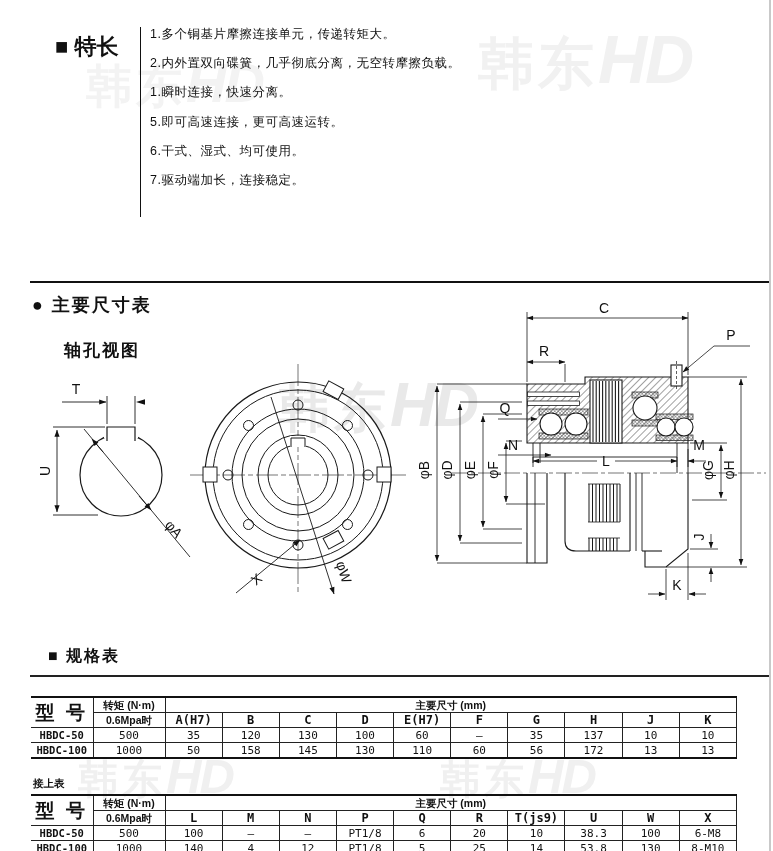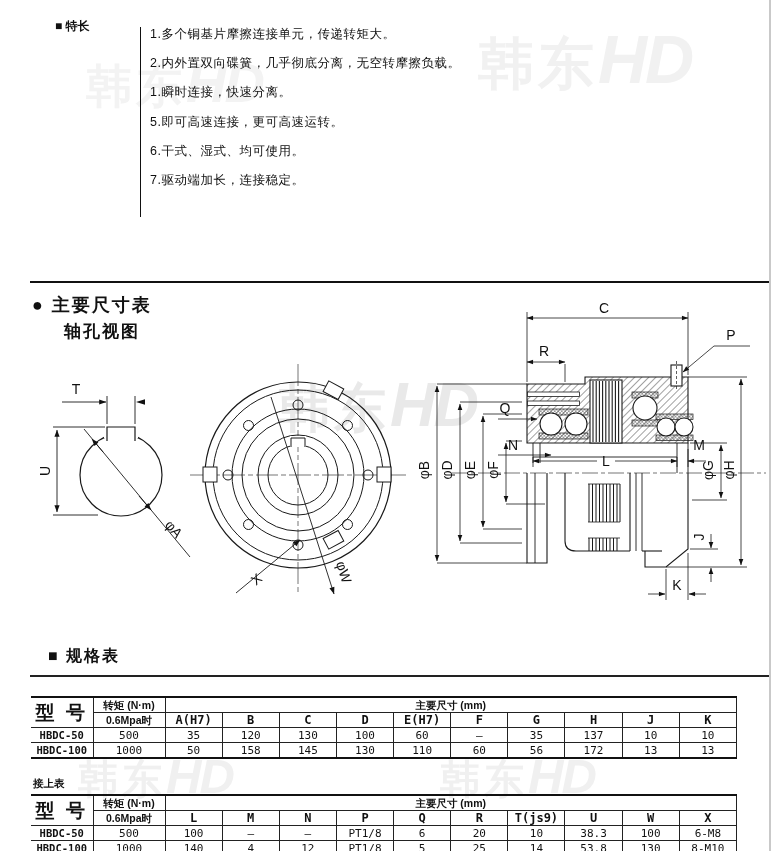--- a/index.html
+++ b/index.html
@@ -4,28 +4,28 @@
 <style>
   html,body{margin:0;padding:0;background:#ffffff;}
   #page{position:relative;width:773px;height:851px;background:#ffffff;overflow:hidden;
         font-family:"Liberation Sans",sans-serif;color:#111;}
   .abs{position:absolute;}
   
   .wm{position:absolute;z-index:0;white-space:nowrap;font-weight:bold;user-select:none;}
   .wm .cn{letter-spacing:4px;}
   .wm .logo{font-style:italic;font-weight:bold;letter-spacing:-2px;}
   
-  #features-heading{top:18px;left:55px;font-size:12px;font-weight:bold;z-index:2;}
+  #features-heading{top:32px;left:55px;font-size:22px;font-weight:bold;z-index:2;}
   #features-divider{top:27px;left:140px;width:1px;height:190px;background:#111;z-index:2;}
   #features-list{top:24px;left:150px;width:330px;z-index:2;}
   .feature-item{font-size:12.5px;line-height:21px;margin-bottom:8.2px;letter-spacing:0.5px;}
   
   #dims-heading{top:251px;left:32px;font-size:18px;font-weight:bold;z-index:2;letter-spacing:2px;margin-top:42px;}
   #dims-underline{top:281px;left:30px;width:741px;height:2px;background:#111;z-index:2;}
-  #axis-view-label{top:320px;left:64px;font-size:17px;font-weight:bold;z-index:2;letter-spacing:2px;}
+  #axis-view-label{top:339px;left:64px;font-size:17px;font-weight:bold;z-index:2;letter-spacing:2px;}
   #spec-heading{top:646px;left:48px;font-size:16px;font-weight:bold;z-index:2;letter-spacing:2px;}
   #spec-underline{top:675px;left:30px;width:739px;height:1.5px;background:#222;z-index:2;}
   #continued-label{top:777px;left:33px;font-size:10.5px;font-weight:bold;z-index:2;}
   #page-right-border{top:0;left:769px;width:1.5px;height:851px;background:#c9c9c9;z-index:3;}
   
   #drawing{position:absolute;top:0;left:0;z-index:1;}
   #drawing text{font-family:"Liberation Sans",sans-serif;fill:#111;stroke:none;font-size:14px;text-anchor:middle;}
   
   table.spec{position:absolute;left:31px;width:706px;border-collapse:collapse;table-layout:fixed;z-index:2;background:transparent;}
   #spec-table1{top:696px;}

